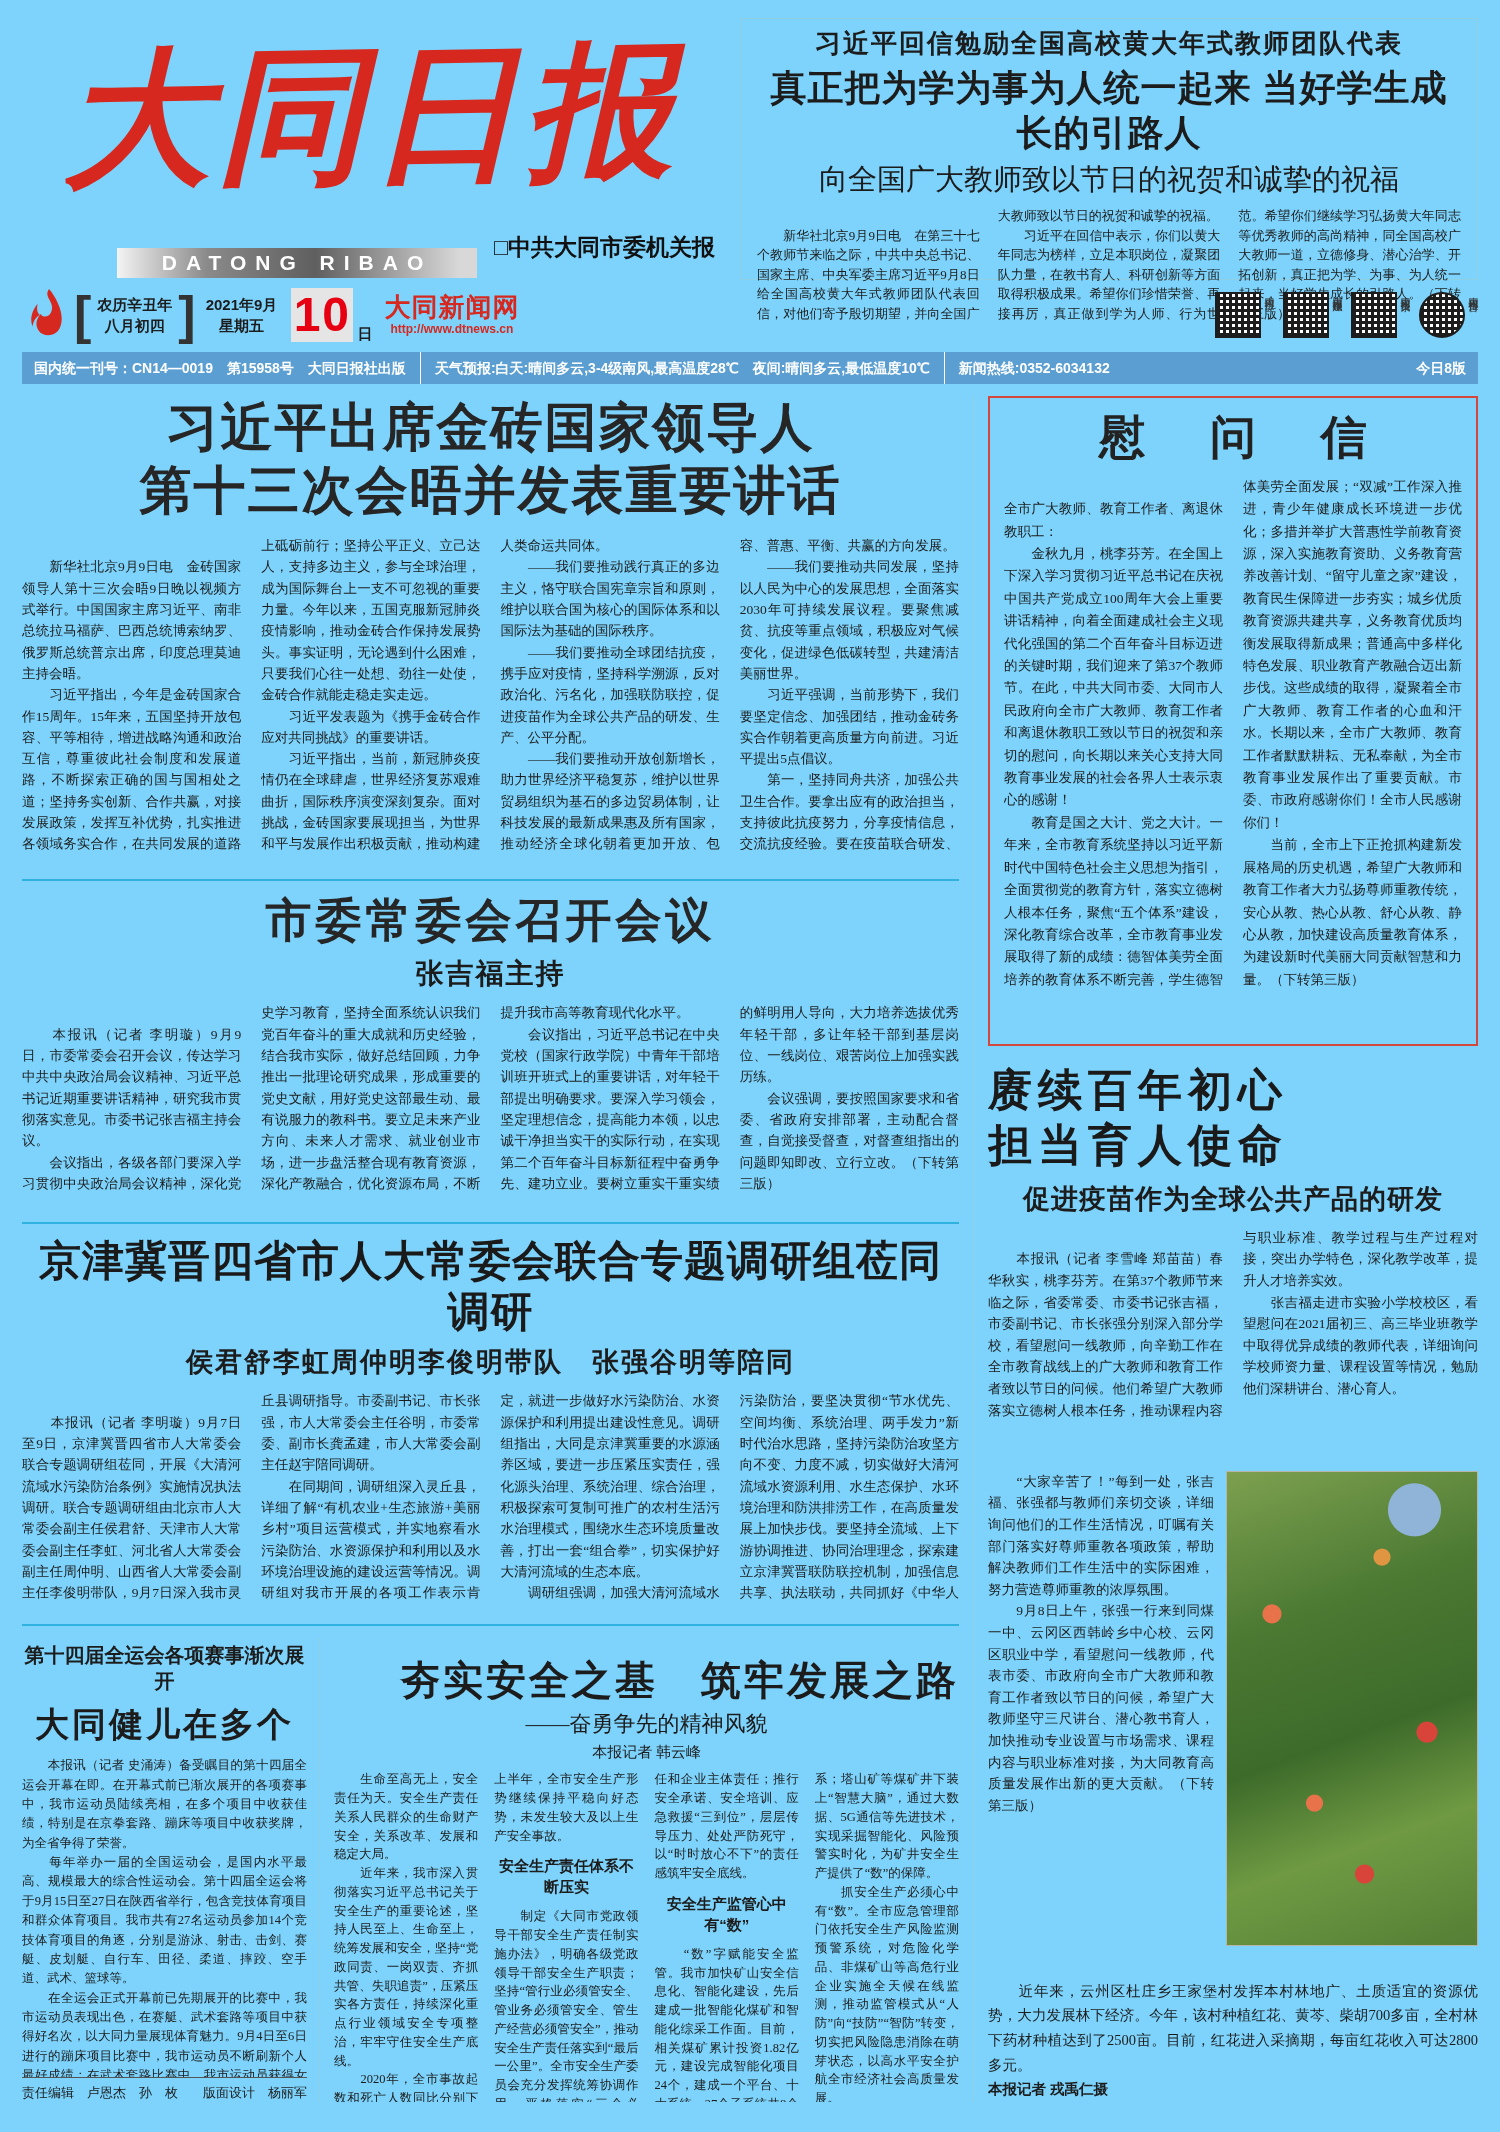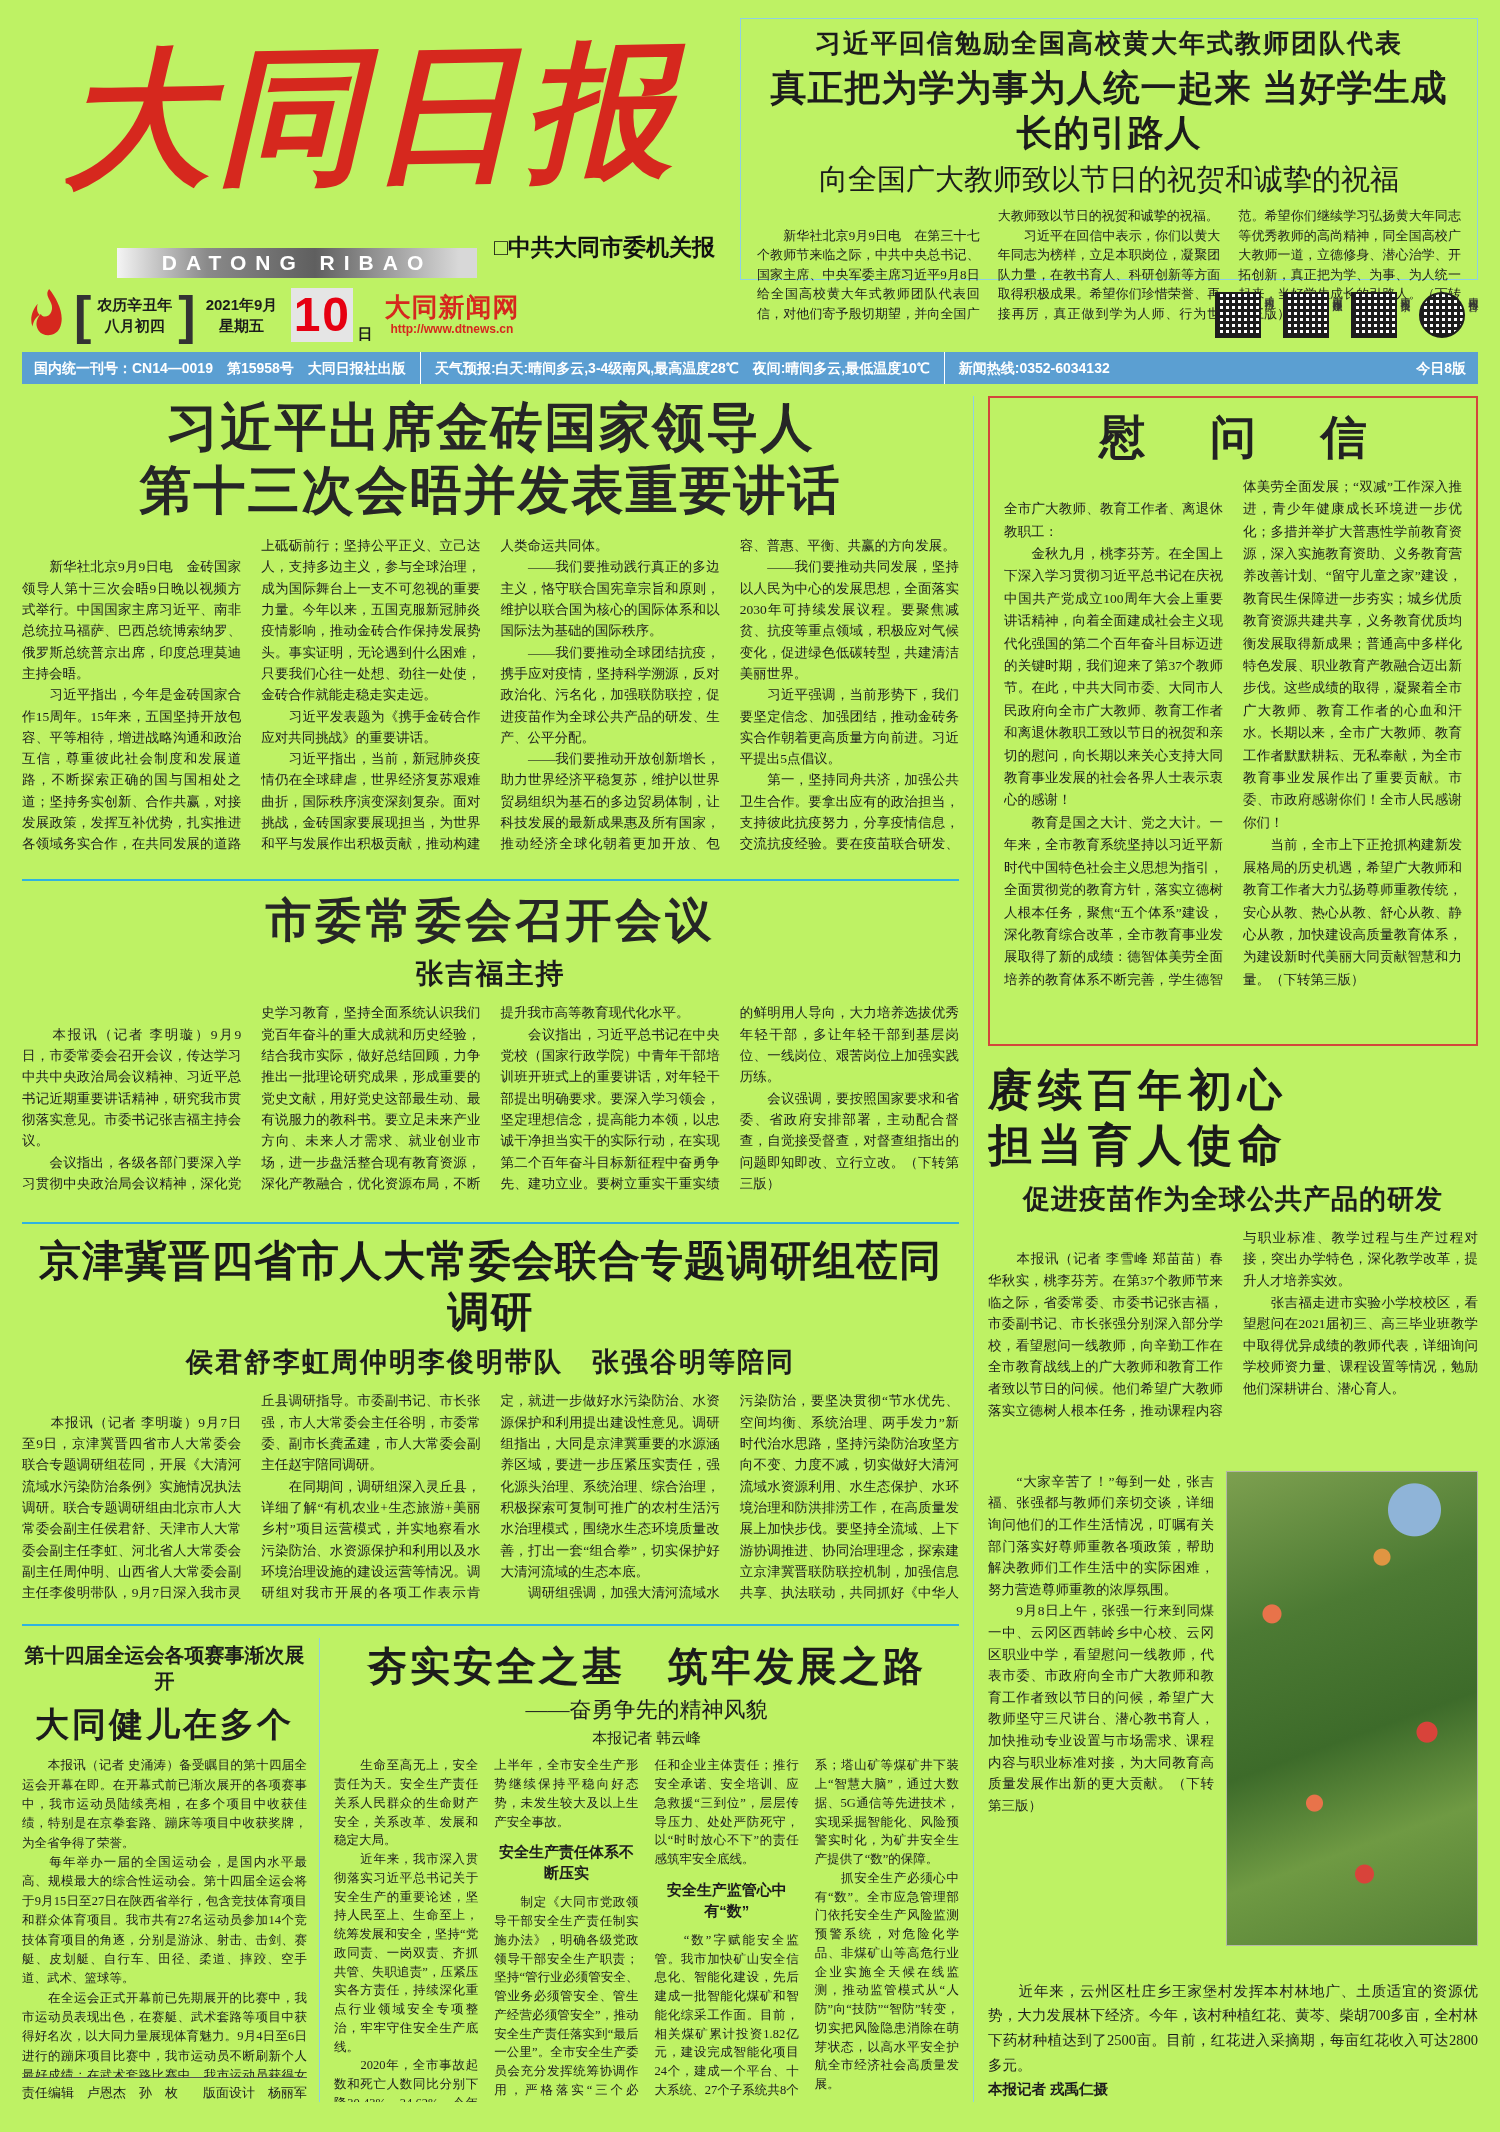--- a/index.html
+++ b/index.html
@@ -1,17 +1,17 @@
 <!DOCTYPE html>
 <html><head>
 <meta charset="utf-8">
 <style>
   * { margin:0; padding:0; box-sizing:border-box; }
   body { background:#e9e9e9; font-family:"Liberation Serif", serif; }
-  .page { width:1500px; height:2132px; margin:0 auto; background:#bef264; color:#1c1c1c;
+  .page { width:1500px; height:2132px; margin:0 auto; background:#7dd3fc; color:#1c1c1c;
           padding:18px 22px 10px 22px; overflow:hidden; position:relative; }
 
   
   .header-top { display:flex; height:262px; }
   .masthead-block { width:718px; position:relative; }
   .masthead-title { font-family:"DejaVu Serif", serif; font-style:italic; font-weight:bold;
                     color:#d6281e; font-size:148px; line-height:1.3; letter-spacing:6px;
                     transform:rotate(-1deg); padding-left:40px; }
   .latin-bar { position:absolute; left:95px; bottom:2px; width:360px; height:30px;
                background:linear-gradient(90deg,#f4f4f4,#8a8a8a 25%,#5f5f5f 55%,#d8d8d8 95%);
@@ -79,21 +79,21 @@
 
   
   .bottom-band { display:flex; flex:1; overflow:hidden; }
   .sports { width:298px; padding-right:12px; border-right:1px solid #8fd0e4; display:flex; flex-direction:column; }
   .sports-kicker { text-align:center; font:bold 20px/1.3 "Liberation Sans", sans-serif; margin-top:4px; }
   .sports-headline { text-align:center; font:bold 34px/1.35 "Liberation Serif", serif; letter-spacing:3px; margin:8px 0; }
   .sports-body { font:12.5px/1.55 "Liberation Serif", serif; text-align:justify; white-space:pre-line; flex:1; overflow:hidden; }
   .sports-footer { font:13px/1.4 "Liberation Serif", serif; padding-top:6px; border-top:1px solid #555; display:flex; justify-content:space-between; }
 
   .safety { flex:1; padding-left:14px; display:flex; flex-direction:column; overflow:hidden; }
-  .safety-headline { text-align:center; font:900 40px/1.2 "Liberation Sans", sans-serif; letter-spacing:3px; margin-top:4px; }
+  .safety-headline { text-align:right; font:900 40px/1.2 "Liberation Sans", sans-serif; letter-spacing:3px; margin-top:18px; }
   .safety-subhead { text-align:center; font:22px/1.3 "Liberation Serif", serif; margin-top:6px; }
   .safety-byline { text-align:center; font:15px/1.3 "Liberation Serif", serif; margin:4px 0 8px 0; }
   .safety-body { columns:4; column-gap:16px; font:12.5px/1.5 "Liberation Serif", serif; text-align:justify; flex:1; overflow:hidden; }
   .safety-body p { white-space:pre-line; }
   .inset-head { font:bold 15px/1.4 "Liberation Sans", sans-serif; text-align:center; margin:10px 0; }
 
   
   .weiwen-box { border:2px solid #d3473c; padding:10px 14px 12px 14px; }
   .weiwen-title { text-align:center; font:900 46px/1.3 "Liberation Sans", sans-serif; letter-spacing:26px; text-indent:26px; color:#222; }
   .weiwen-body { columns:2; column-gap:20px; font:13.5px/1.66 "Liberation Serif", serif;

